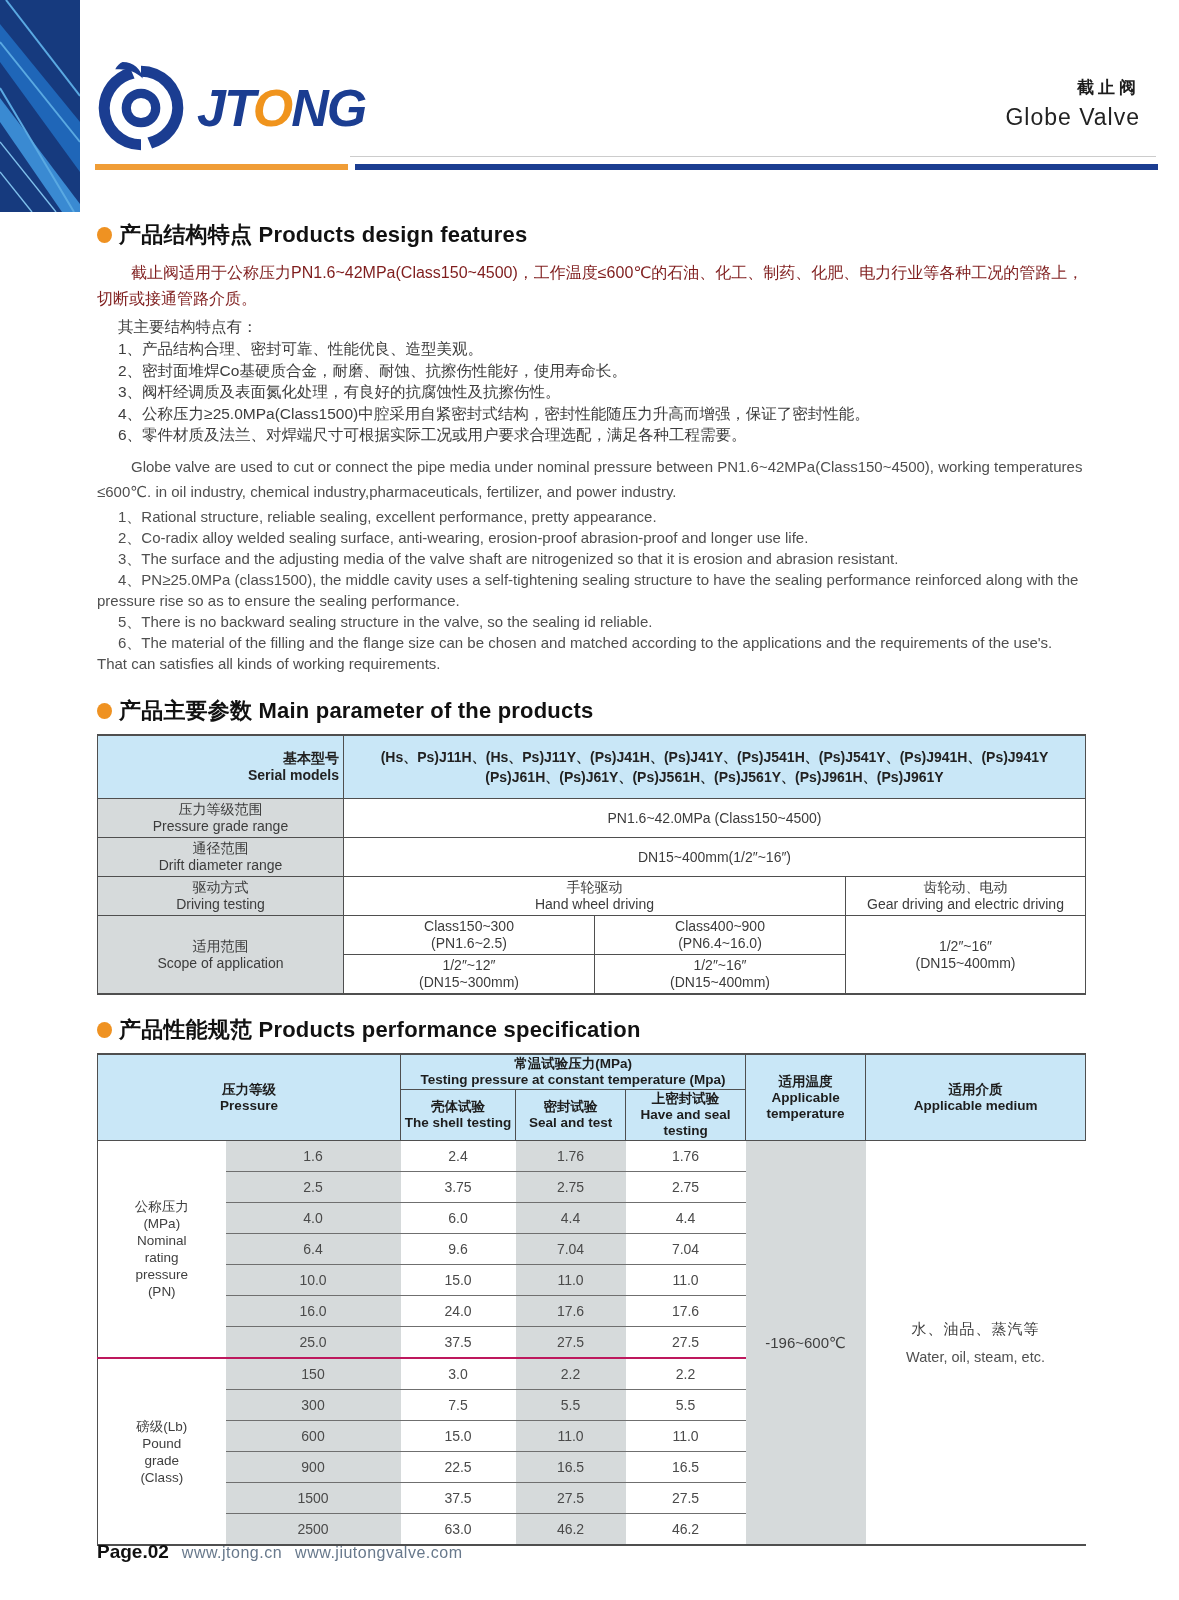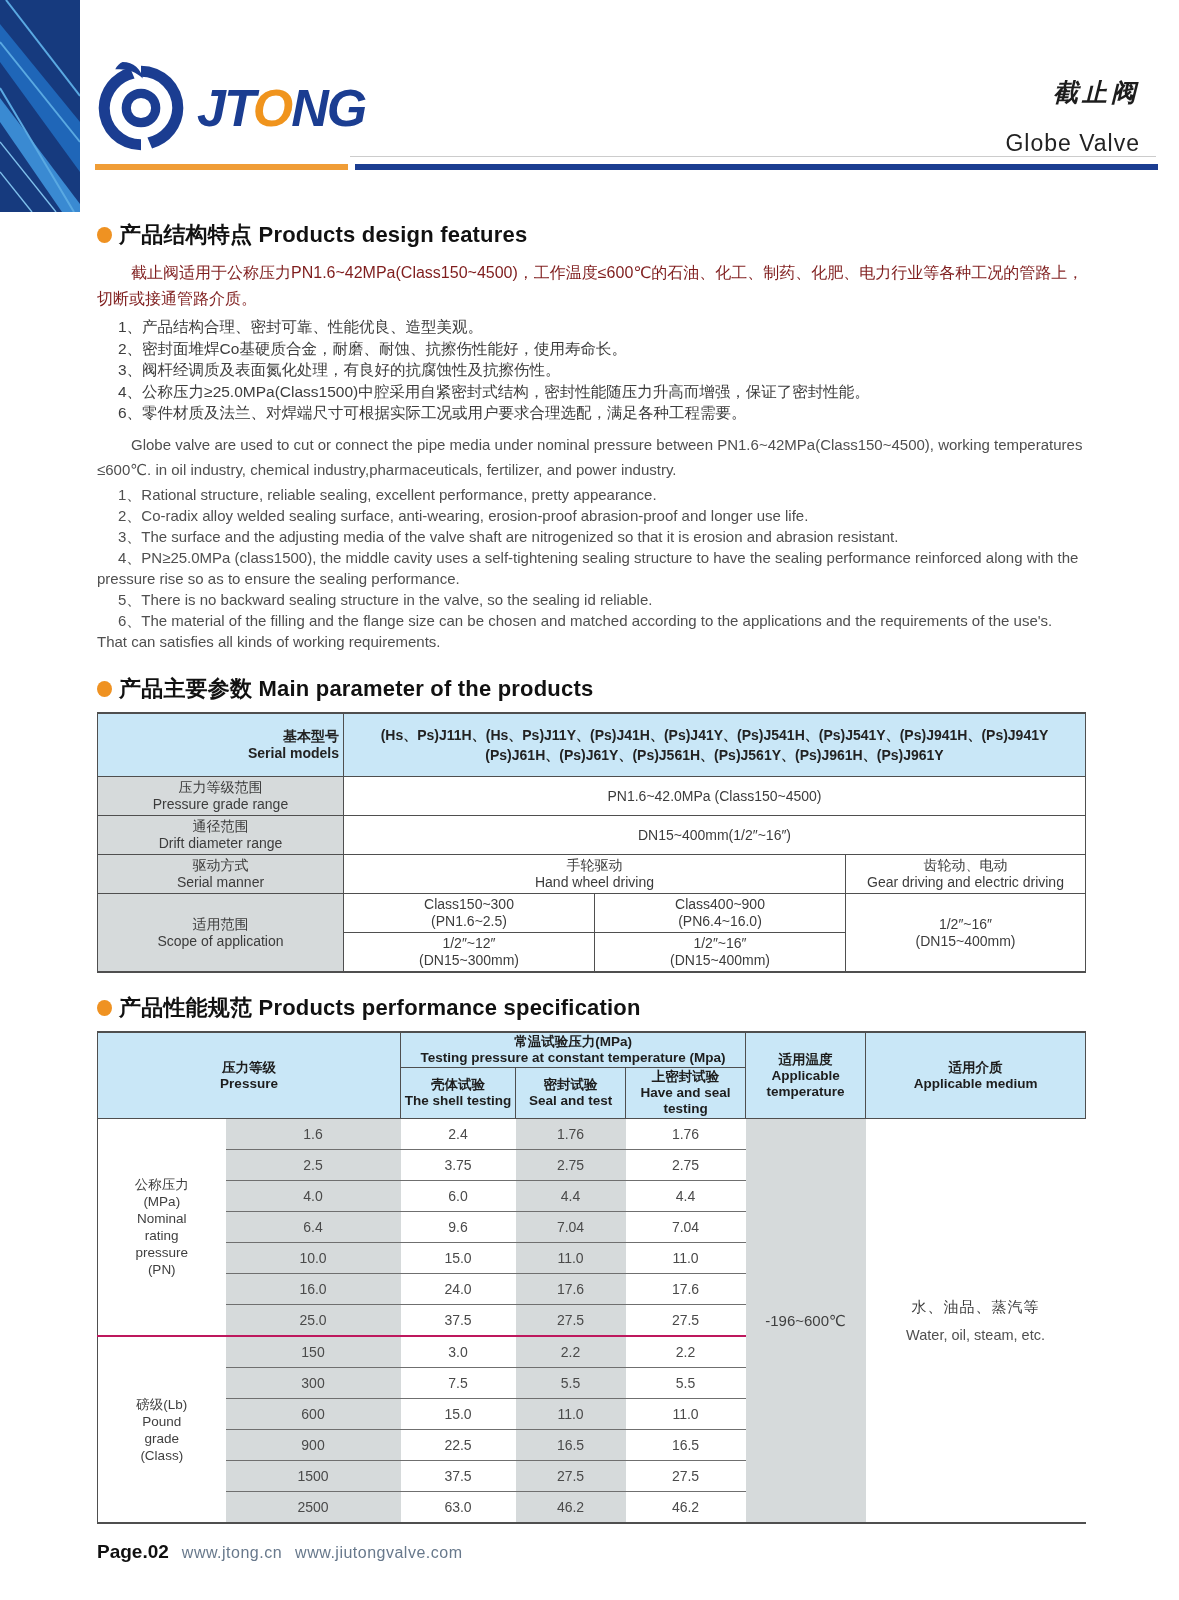--- a/index.html
+++ b/index.html
@@ -6,22 +6,22 @@
   .page{position:relative;width:1179px;height:1600px;background:#ffffff;overflow:hidden;
         font-family:"Liberation Sans","DejaVu Sans",sans-serif;color:#3b3b3b;}
 
   
   .sidebar{position:absolute;left:0;top:0;}
   .logo{position:absolute;left:95px;top:62px;display:flex;align-items:center;}
   .logo-word{font-size:52px;font-weight:bold;font-style:italic;color:#1b3d91;
              letter-spacing:-2px;margin-left:10px;line-height:1;}
   .logo-word .o{color:#f0941d;}
   .doc-titles{position:absolute;right:39px;top:76px;text-align:right;color:#1d1d1d;}
-  .doc-title-cn{font-size:25px;font-weight:bold;letter-spacing:4px;font-style:italic;}
-  .doc-title-en{font-size:23px;margin-top:21px;letter-spacing:1px;color:#222;}
+  .doc-title-cn{font-size:17px;font-weight:bold;letter-spacing:4px;}
+  .doc-title-en{font-size:23px;margin-top:5px;letter-spacing:1px;color:#222;}
   .hairline{position:absolute;left:350px;top:156px;width:806px;height:1px;background:#cccccc;}
   .rule-orange{position:absolute;left:95px;top:164px;width:253px;height:6px;background:#f09d36;}
   .rule-navy{position:absolute;left:355px;top:164px;width:803px;height:6px;background:#1b3d91;}
 
   
   .content{position:absolute;left:97px;top:220px;width:988px;}
   .sec-title{display:flex;align-items:center;font-size:22px;font-weight:bold;color:#111;
              margin:0 0 8px 0;letter-spacing:0.2px;}
   .bullet{display:inline-block;width:15px;height:16px;border-radius:50%;background:#ef9222;
           margin-right:7px;flex:0 0 auto;}
@@ -109,20 +109,21 @@
   <div class="rule-orange"></div>
   <div class="rule-navy"></div>
 
   <div class="content">
 
     <div class="sec-title">
       <span class="bullet"></span>
       <span>产品结构特点 Products design features</span>
     </div>
     <p class="cn-intro">截止阀适用于公称压力PN1.6~42MPa(Class150~4500)，工作温度≤600℃的石油、化工、制药、化肥、电力行业等各种工况的管路上，切断或接通管路介质。</p>
+    <p class="cn-lead">其主要结构特点有：</p>
     <p class="cn-item">1、产品结构合理、密封可靠、性能优良、造型美观。</p>
     <p class="cn-item">2、密封面堆焊Co基硬质合金，耐磨、耐蚀、抗擦伤性能好，使用寿命长。</p>
     <p class="cn-item">3、阀杆经调质及表面氮化处理，有良好的抗腐蚀性及抗擦伤性。</p>
     <p class="cn-item">4、公称压力≥25.0MPa(Class1500)中腔采用自紧密封式结构，密封性能随压力升高而增强，保证了密封性能。</p>
     <p class="cn-item">6、零件材质及法兰、对焊端尺寸可根据实际工况或用户要求合理选配，满足各种工程需要。</p>
     <p class="en-intro">Globe valve are used to cut or connect the pipe media under nominal pressure between PN1.6~42MPa(Class150~4500), working temperatures ≤600℃. in oil industry, chemical industry,pharmaceuticals, fertilizer, and power industry.</p>
     <p class="en-item">1、Rational structure, reliable sealing, excellent performance, pretty appearance.</p>
     <p class="en-item">2、Co-radix alloy welded sealing surface, anti-wearing, erosion-proof abrasion-proof and longer use life.</p>
     <p class="en-item">3、The surface and the adjusting media of the valve shaft are nitrogenized so that it is erosion and abrasion resistant.</p>
     <p class="en-item">4、PN≥25.0MPa (class1500), the middle cavity uses a self-tightening sealing structure to have the sealing performance reinforced along with the pressure rise so as to ensure the sealing performance.</p>
@@ -153,21 +154,21 @@
 Pressure grade range</td>
           <td colspan="3" class="val">PN1.6~42.0MPa (Class150~4500)</td>
         </tr>
         <tr class="r35">
           <td class="lab cell-2line">通径范围
 Drift diameter range</td>
           <td colspan="3" class="val">DN15~400mm(1/2″~16″)</td>
         </tr>
         <tr class="r33">
           <td class="lab cell-2line">驱动方式
-Serial manner</td>
+Driving testing</td>
           <td colspan="2" class="val cell-2line">手轮驱动
 Hand wheel driving</td>
           <td class="val cell-2line">齿轮动、电动
 Gear driving and electric driving</td>
         </tr>
         <tr class="r34">
           <td rowspan="2" class="lab cell-2line">适用范围
 Scope of application</td>
           <td class="val cell-2line">Class150~300
 (PN1.6~2.5)</td>

